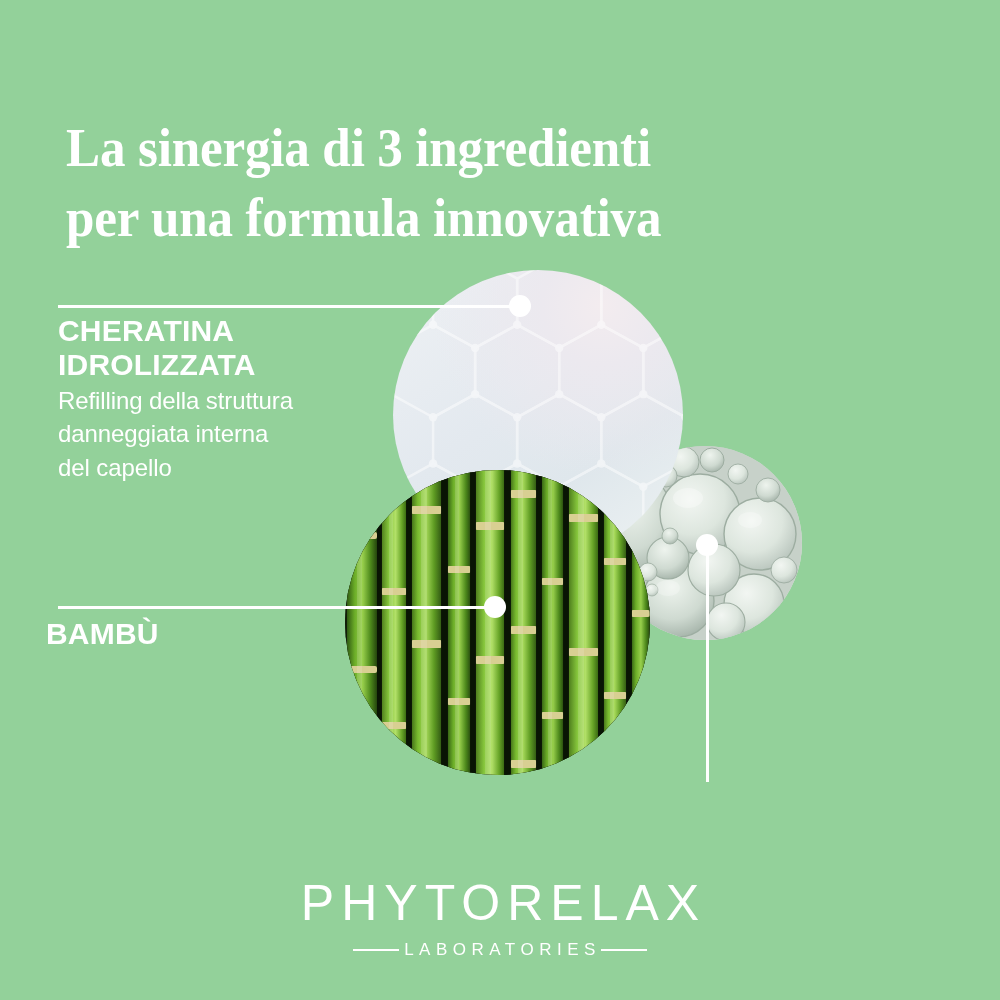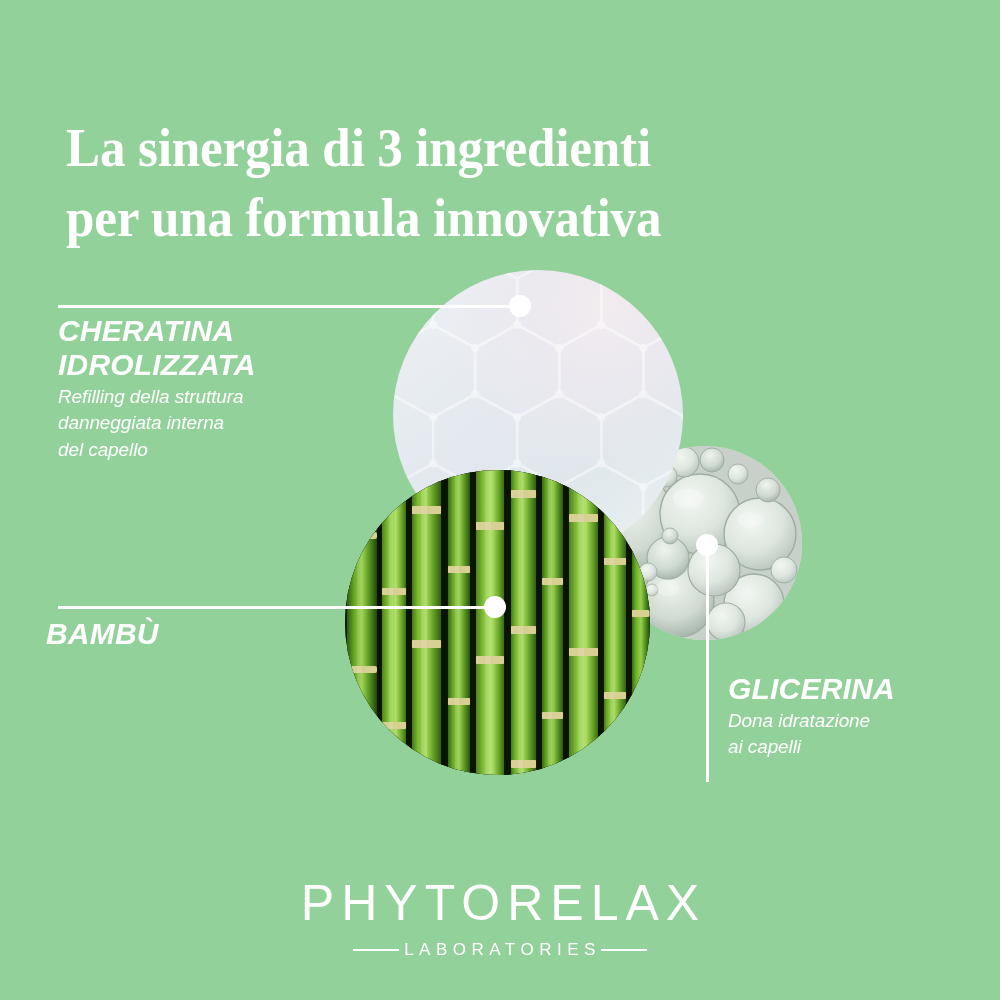--- a/index.html
+++ b/index.html
@@ -96,35 +96,34 @@
     border-radius: 50%;
     background: #ffffff;
     z-index: 7;
   }
 
   
   .info-block {
     position: absolute;
     color: #ffffff;
     z-index: 8;
-    font-style: italic;
   }
   .info-title {
     font-family: "Liberation Sans", sans-serif;
     font-weight: 700;
     font-size: 30px;
     line-height: 1.13;
     letter-spacing: 0.2px;
     margin: 0;
     white-space: pre-line;
   }
   .info-body {
     font-family: "Liberation Sans", sans-serif;
     font-weight: 400;
-    font-size: 19px;
+    font-size: 24px;
     line-height: 1.39;
     letter-spacing: -0.1px;
     margin: 2px 0 0 0;
     white-space: pre-line;
   }
 
   #block-keratin { left: 58px; top: 314px; width: 330px; }
   #block-bambu   { left: 46px; top: 617px; width: 340px; }
   #block-glicerina { left: 728px; top: 672px; width: 240px; }
 
@@ -375,25 +374,20 @@
 IDROLIZZATA</h2>
     <p class="info-body">Refilling della struttura
 danneggiata interna
 del capello</p>
   </div>
 
   <div class="info-block" id="block-bambu">
     <h2 class="info-title">BAMBÙ</h2>
   </div>
 
-  <div class="info-block" id="block-glicerina">
-    <h2 class="info-title">GLICERINA</h2>
-    <p class="info-body">Dona idratazione
-ai capelli</p>
-  </div>
 
   <div id="logo">
     <div class="brand">PHYTORELAX</div>
     <div class="sub-wrap">
       <span class="sub-rule"></span>
       <span class="sub">LABORATORIES</span>
       <span class="sub-rule"></span>
     </div>
   </div>
 

